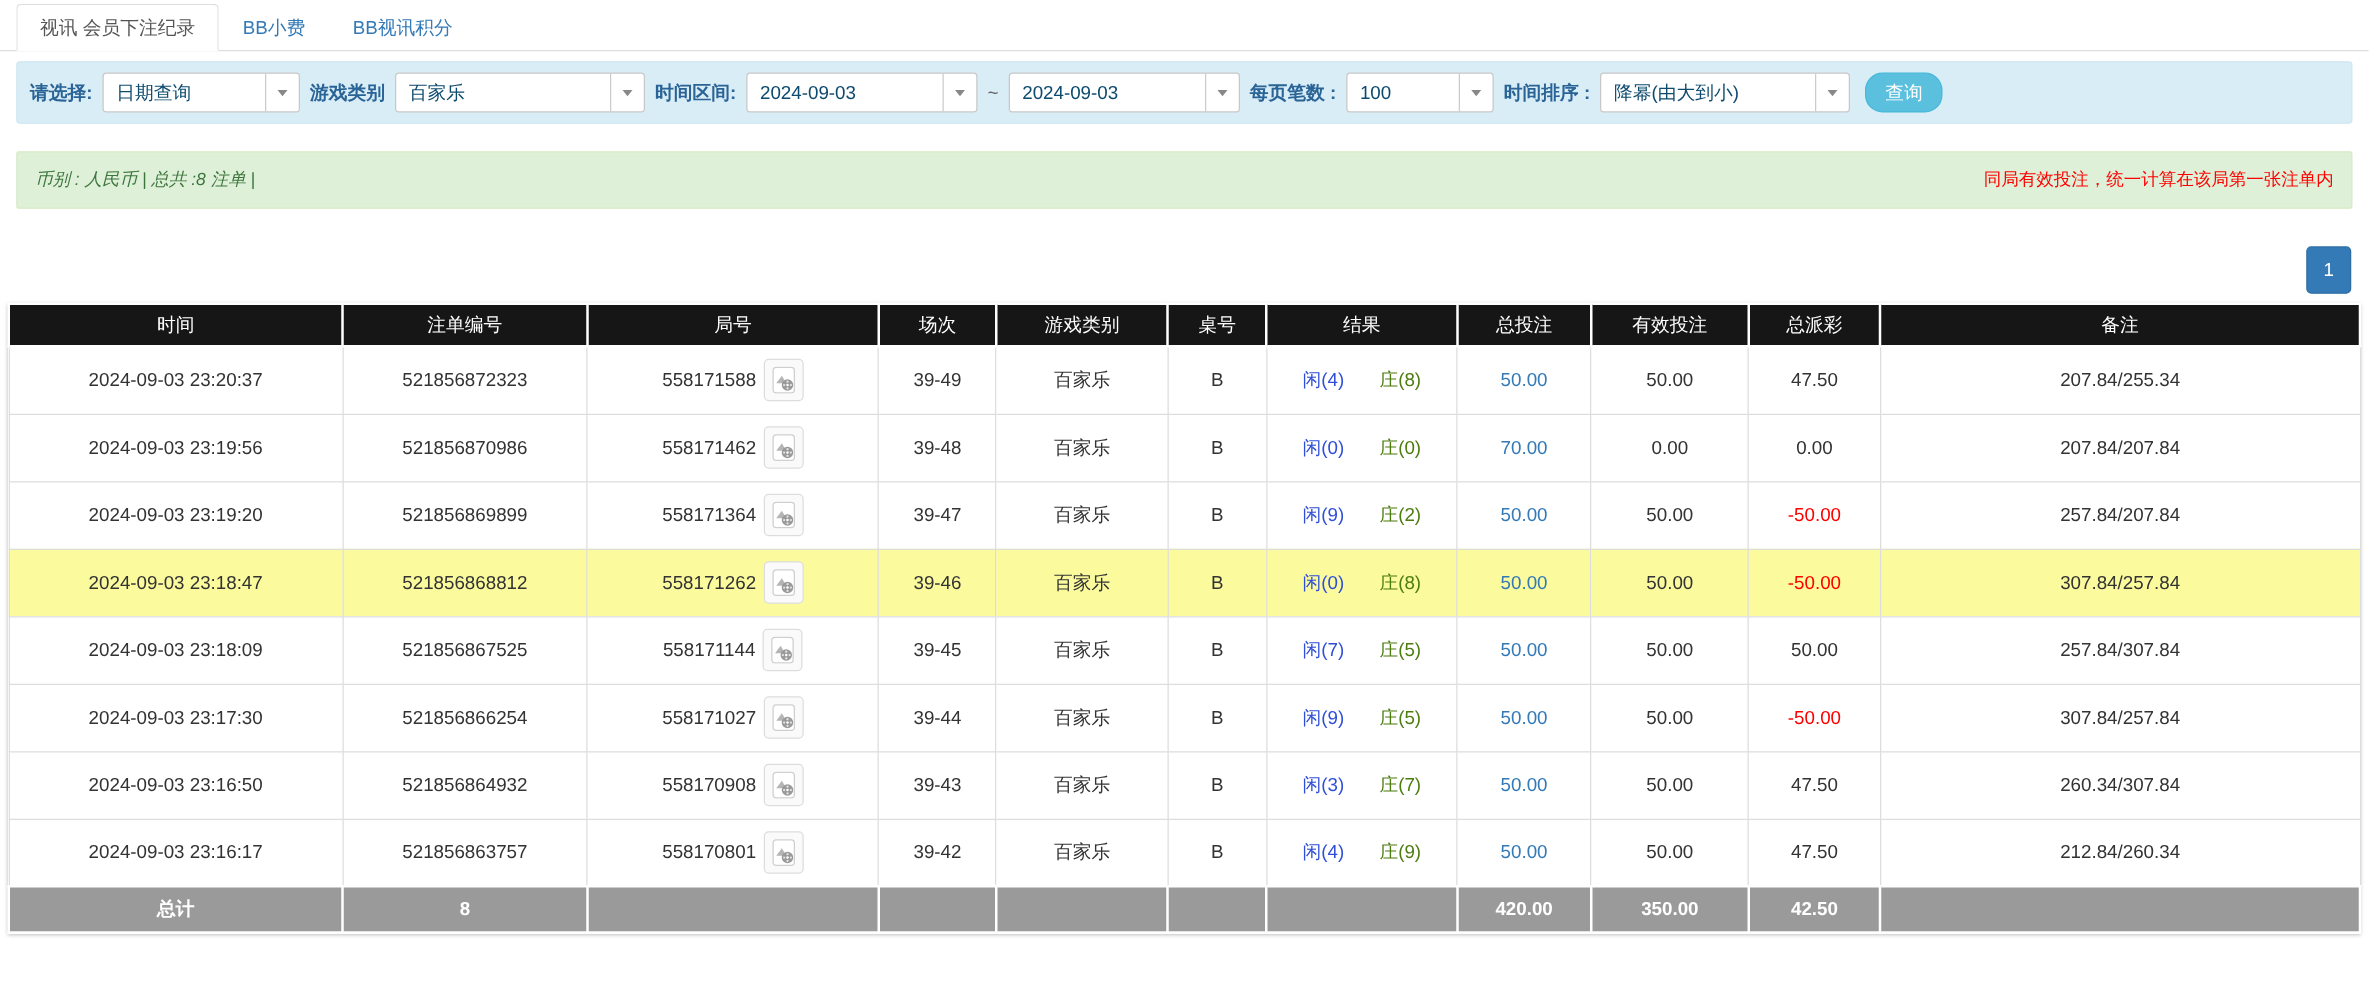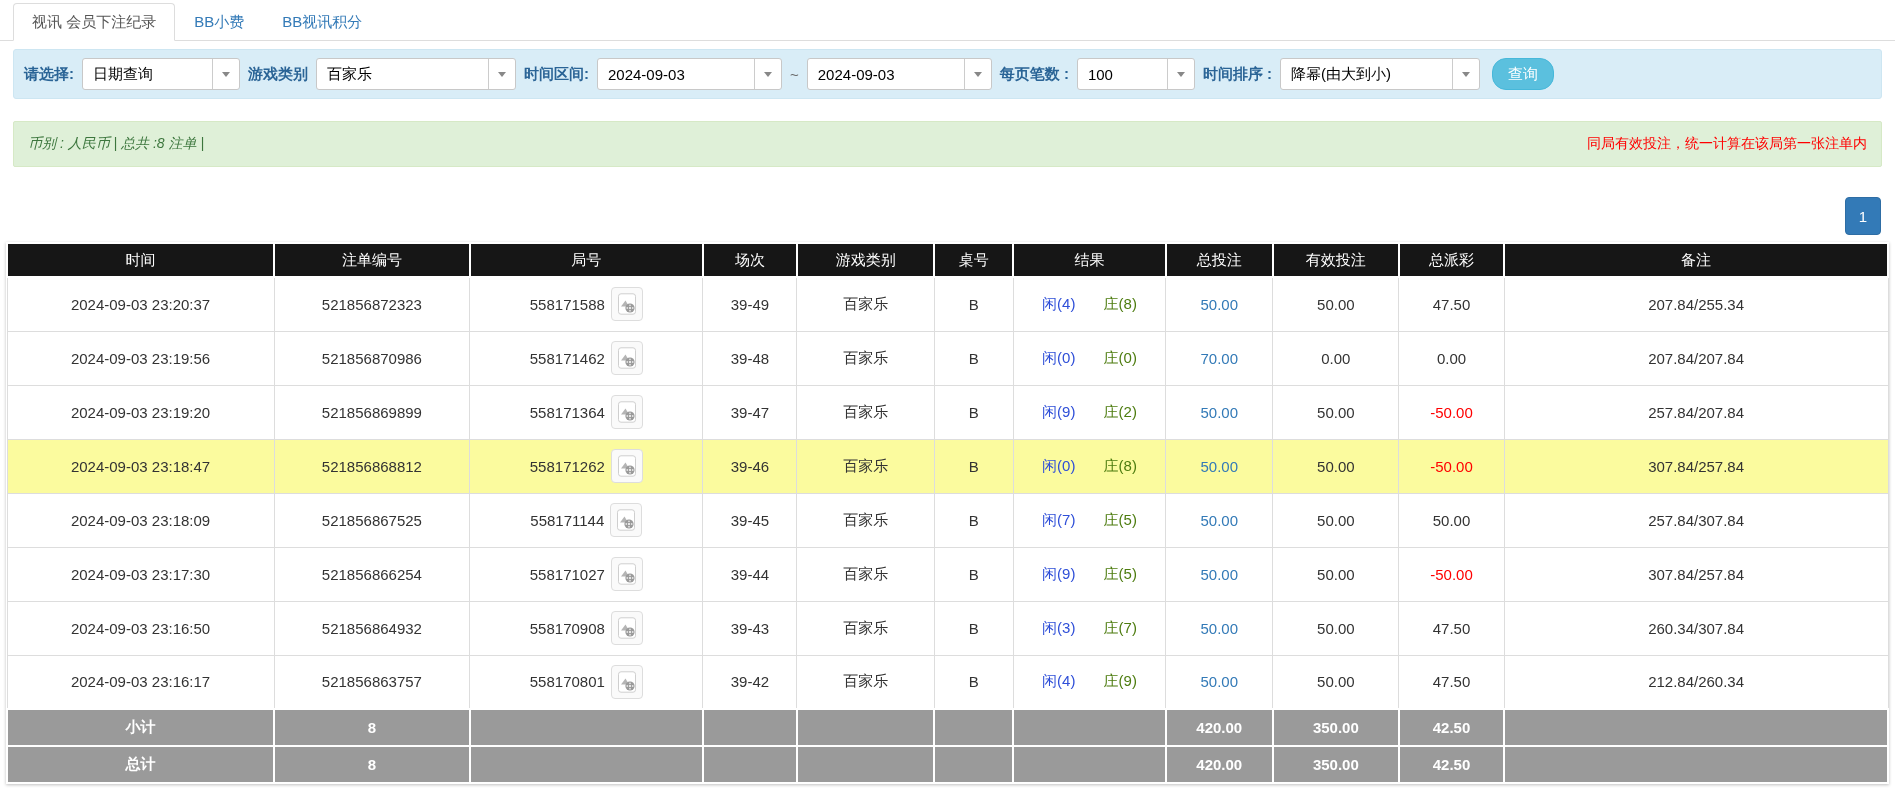--- a/index.html
+++ b/index.html
@@ -19,21 +19,21 @@
                 border-radius:4px 4px 0 0; }
 
   
   .filterbar { margin:8px 13px 0; background:#d9edf7; border:1px solid #cde6f2;
                border-radius:3px; padding:17px 10px; display:flex; align-items:center;
                gap:8px; height:50px; }
   .flabel { font-size:15px; font-weight:bold; color:#2a6496; white-space:nowrap; }
   .combo { display:flex; align-items:stretch; height:32px; background:#fff;
            border:1px solid #c8c8c8; border-radius:3px; cursor:pointer; }
   .combo-text { display:flex; align-items:center; padding:0 10px; font-size:15px;
-                color:#000000; flex:1; white-space:nowrap; overflow:hidden; }
+                color:#0c4a6e; flex:1; white-space:nowrap; overflow:hidden; }
   .combo-arrow { width:27px; border-left:1px solid #ccc; display:flex;
                  align-items:center; justify-content:center; }
   .combo-arrow::after { content:''; width:0; height:0;
                  border-left:4px solid transparent; border-right:4px solid transparent;
                  border-top:5px solid #888; }
   .tilde { color:#666; font-size:15px; }
   .query-btn { background:#5bc0de; border:1px solid #46b8da; color:#fff;
                height:32px; padding:0 15px; border-radius:14px; font-size:15px;
                cursor:pointer; margin-left:4px; }
 
@@ -368,39 +368,26 @@
         <td>B</td>
         <td><span class="res-p">闲(4)</span> <span class="res-b">庄(9)</span></td>
         <td><a class="betlink">50.00</a></td>
         <td>50.00</td>
         <td><span class="">47.50</span></td>
         <td>212.84/260.34</td>
       </tr>
     </tbody>
   <tfoot id="foot-host">
       <tr>
-        <td>小计</td>
+        <td>总计</td>
         <td>8</td>
         <td></td>
         <td></td>
         <td></td>
         <td></td>
         <td></td>
         <td>420.00</td>
         <td>350.00</td>
         <td>42.50</td>
         <td></td>
       </tr>
-      <tr>
-        <td>总计</td>
-        <td>8</td>
-        <td></td>
-        <td></td>
-        <td></td>
-        <td></td>
-        <td></td>
-        <td>420.00</td>
-        <td>350.00</td>
-        <td>42.50</td>
-        <td></td>
-      </tr>
     </tfoot>
 </table>
 
 </body></html>

